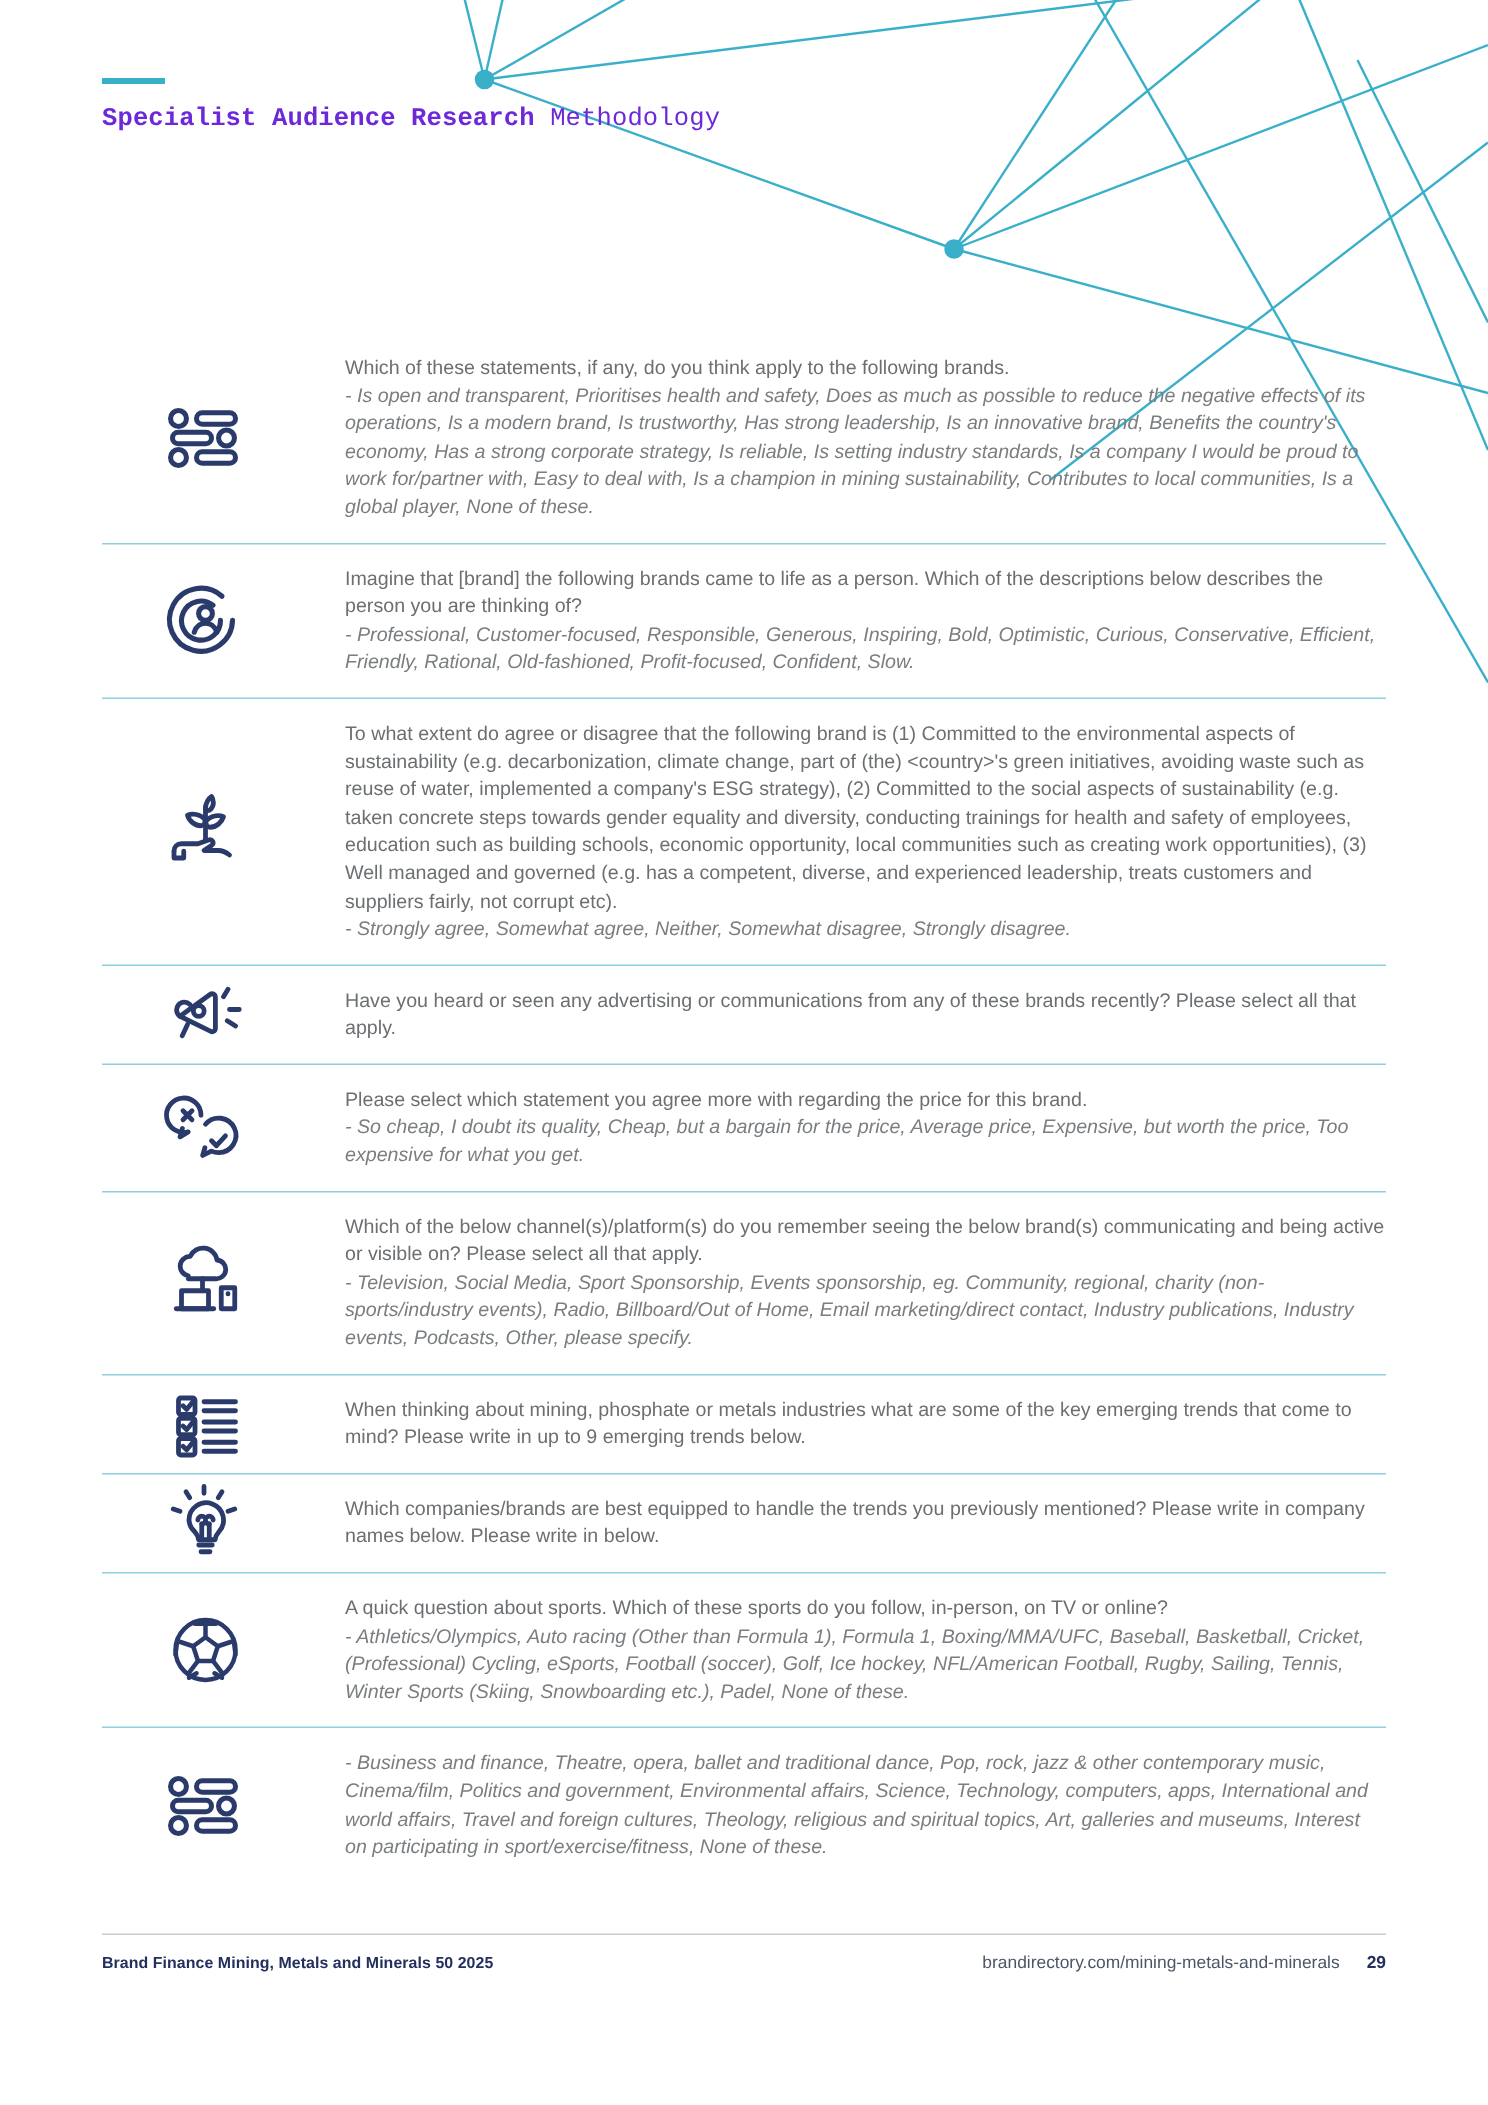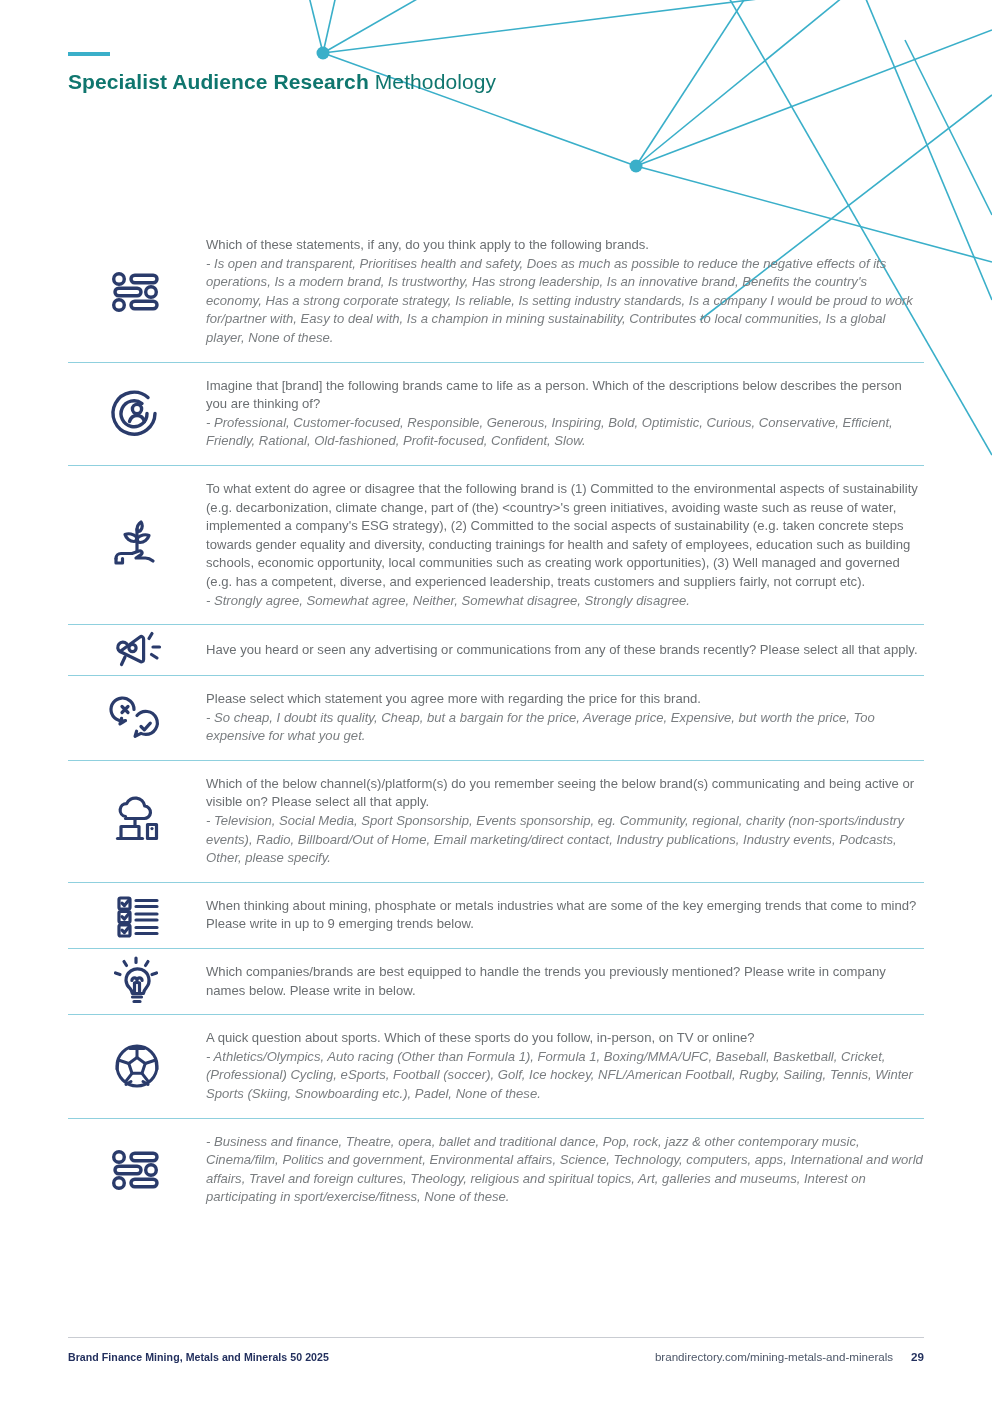--- a/index.html
+++ b/index.html
@@ -38,24 +38,25 @@
     top: 52px;
     z-index: 4;
   }
   .header-rule {
     width: 42px;
     height: 4px;
     background: #3aafc9;
     margin-bottom: 14px;
   }
   .header-title {
-    font-size: 21px;
-    color: #0f766e;
+    font-size: 17px;
+    color: #6d28d9;
     letter-spacing: .1px;
     white-space: nowrap;
+    font-family: Liberation Mono, monospace;
   }
   .header-title .strong {
     font-weight: bold;
   }
   .header-title .light {
     font-weight: normal;
   }
   
   .qlist {
     position: absolute;
@@ -63,20 +64,21 @@
     top: 222px;
     width: 856px;
     z-index: 3;
   }
   .qrow {
     display: flex;
     align-items: center;
     border-top: 1px solid #8fd0de;
     box-sizing: border-box;
     padding: 0;
+    gap: 24px;
   }
   .qrow:first-child {
     border-top: none;
   }
   .qrow-icon {
     width: 138px;
     min-width: 138px;
     display: flex;
     align-items: center;
     justify-content: center;
@@ -96,21 +98,21 @@
     color: #6b6f72;
   }
   .q-opts {
     font-style: italic;
     color: #7a7e81;
   }
   
   .footer {
     position: absolute;
     left: 68px;
-    top: 1337px;
+    top: 1289px;
     width: 856px;
     z-index: 4;
   }
   .footer-rule {
     width: 100%;
     height: 1px;
     background: #c9ccd2;
   }
   .footer-row {
     display: flex;

